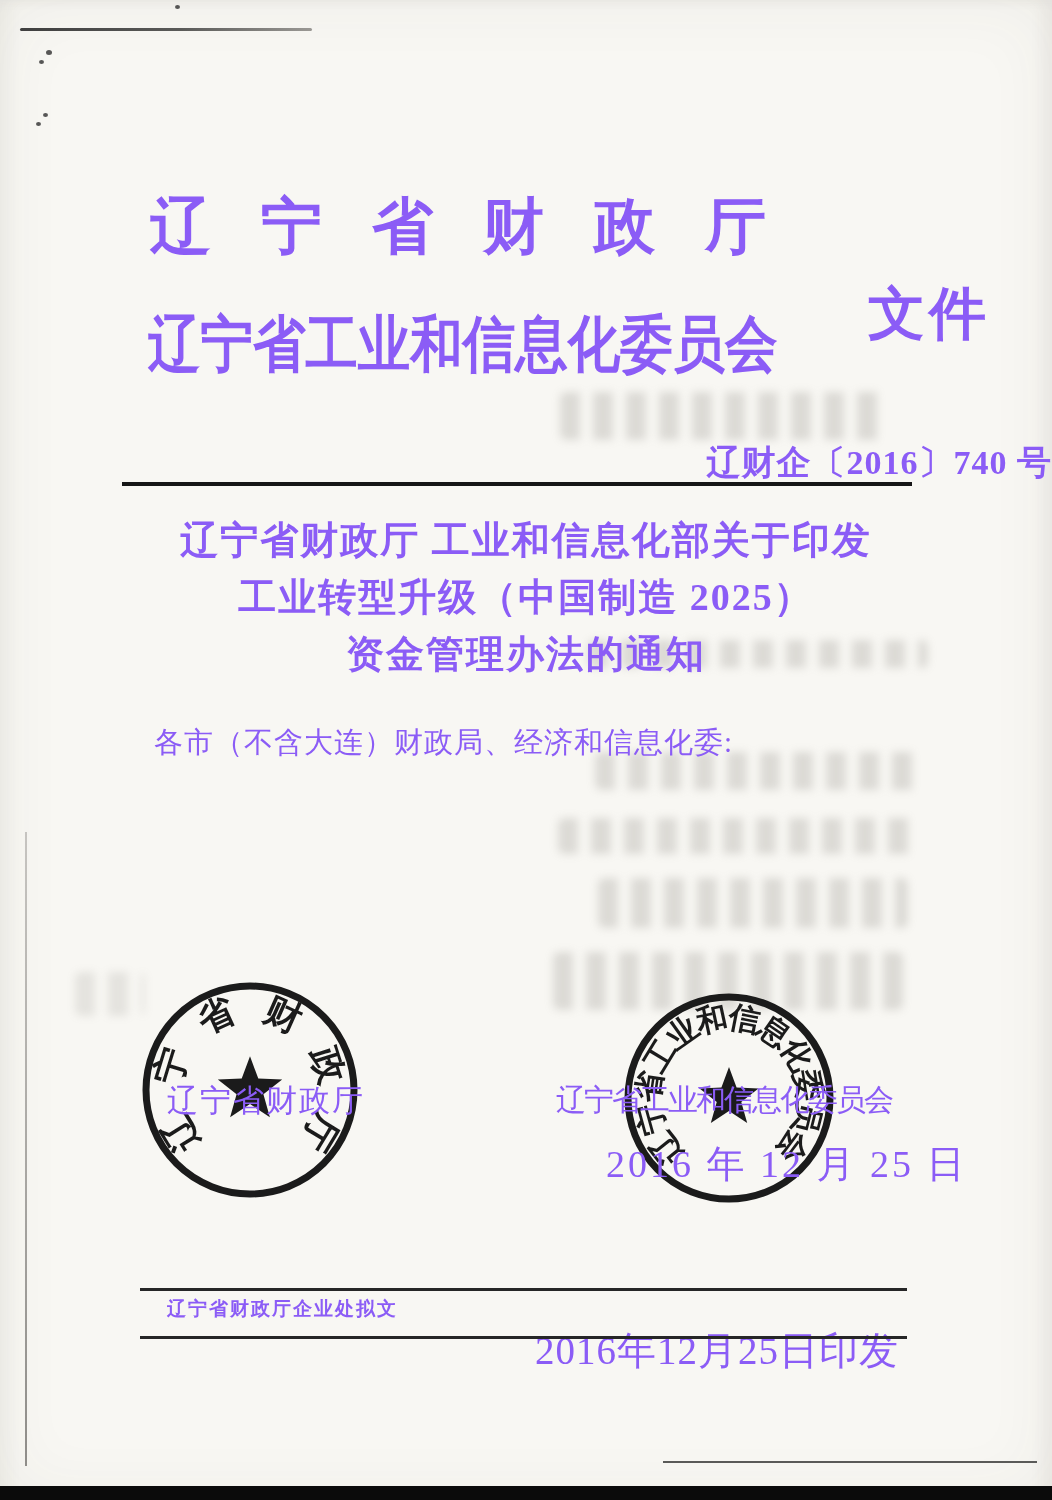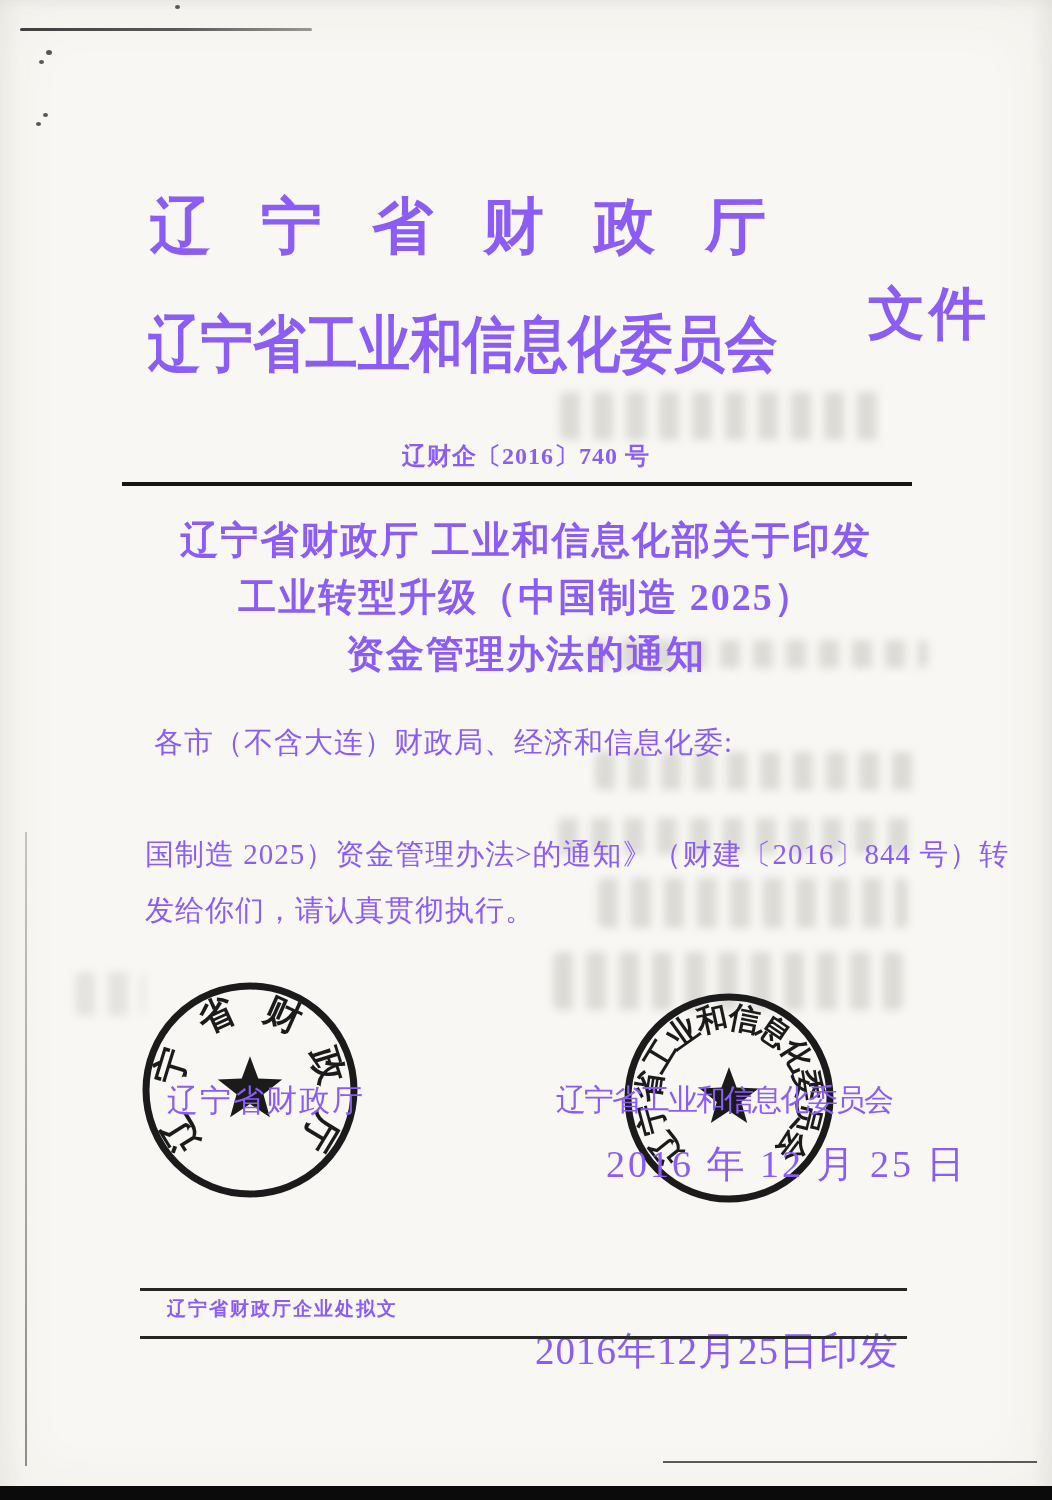--- a/index.html
+++ b/index.html
@@ -33,22 +33,22 @@
   .m4{left:558px;top:818px;width:360px;height:36px;}
   .m5{left:598px;top:878px;width:310px;height:50px;}
   .m6{left:553px;top:952px;width:350px;height:58px;}
   .m7{left:75px;top:972px;width:70px;height:44px;opacity:.35;}
 
   
   .org1{left:150px;top:186px;font-size:61px;font-weight:600;letter-spacing:50px;}
   .doc-type{left:868px;top:256px;font-size:57px;font-weight:600;letter-spacing:4px;margin-top:20px;}
   .org2{left:148px;top:304px;font-size:61px;font-weight:700;
     transform:scaleX(.86);transform-origin:left top;letter-spacing:0;}
-  .doc-number{left:0;top:440px;width:1052px;text-align:center;
-    font-size:24px;font-weight:600;letter-spacing:1px;}
+  .doc-number{left:0;top:440px;width:1052px;text-align:right;
+    font-size:34px;font-weight:600;letter-spacing:1px;}
   .h-rule{left:122px;top:482px;width:790px;height:4px;background:#161616;}
 
   
   .title{left:0;top:512px;width:1052px;text-align:center;
     font-size:38px;font-weight:700;line-height:57px;letter-spacing:2px;}
 
   
   .bodyline{left:145px;font-size:29px;letter-spacing:1px;line-height:36px;}
   .salutation{top:724px;margin-left:9px;}
   .bl1{top:780px;padding-left:58px;}
@@ -101,22 +101,20 @@
   <div class="abs doc-number">辽财企〔2016〕740 号</div>
   <div class="abs h-rule"></div>
 
   <div class="abs title">
     <div>辽宁省财政厅 工业和信息化部关于印发</div>
     <div>工业转型升级（中国制造 2025）</div>
     <div>资金管理办法的通知</div>
   </div>
 
   <div class="abs bodyline salutation">各市（不含大连）财政局、经济和信息化委:</div>
-  <div class="abs bodyline bl2">国制造 2025）资金管理办法&gt;的通知》（财建〔2016〕844 号）转</div>
-  <div class="abs bodyline bl3">发给你们，请认真贯彻执行。</div>
 
   <svg class="seal seal-left" width="240" height="240" viewBox="-120 -120 240 240">
     <circle r="104" stroke-width="7"></circle>
     <polygon transform="scale(0.94)" points="0,-36 8.82,-12.14 34.24,-11.12 14.27,4.64 21.16,29.12 0,15 -21.16,29.12 -14.27,4.64 -34.24,-11.12 -8.82,-12.14"></polygon>
     <path id="arcL" d="M -55.2 55.2 A 78 78 0 1 1 55.2 55.2" fill="none"></path>
     <text class="arc-text" font-size="36" dominant-baseline="middle">
       <textPath href="#arcL" textLength="366" lengthAdjust="spacing">辽宁省财政厅</textPath>
     </text>
   </svg>
 

